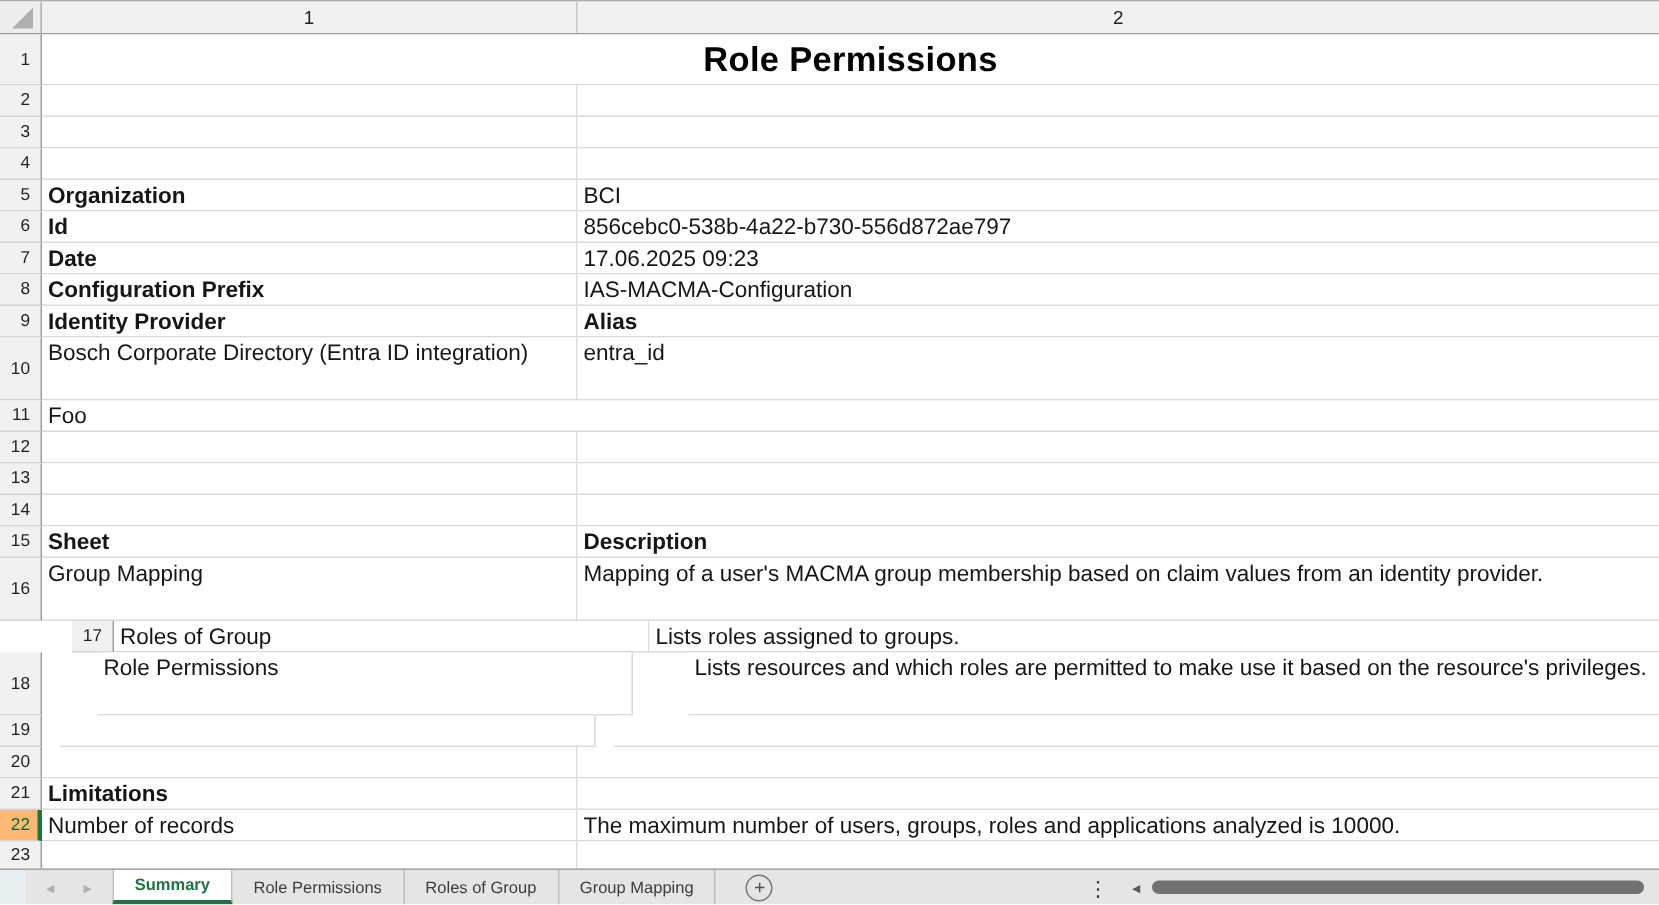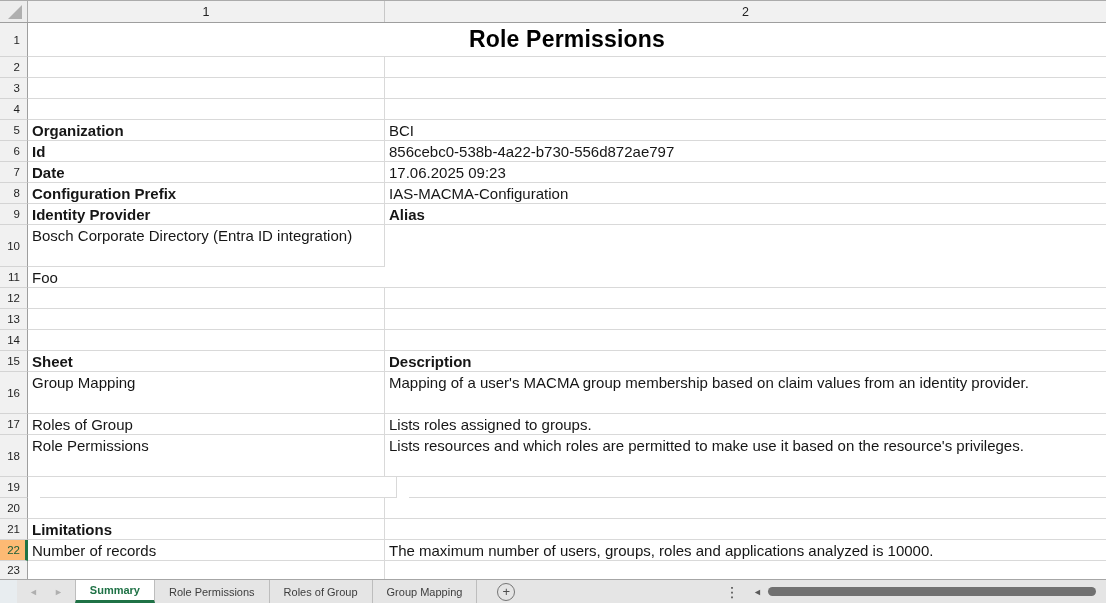--- a/index.html
+++ b/index.html
@@ -165,20 +165,23 @@
           <span class="ct">Alias</span>
         </div>
       </div>
       <div class="row" style="height: 42px;">
         <div class="rn">
           <span>10</span>
         </div>
         <div class="cell c1">
           <span class="ct">Bosch Corporate Directory (Entra ID integration)</span>
         </div>
+        <div class="cell c2">
+          <span class="ct">entra_id</span>
+        </div>
       </div>
       <div class="row" style="height: 21px;">
         <div class="rn">
           <span>11</span>
         </div>
         <div class="cell c2">
           <span class="ct">Foo</span>
         </div>
       </div>
       <div class="row" style="height: 21px;">
@@ -229,32 +232,32 @@
         <div class="rn">
           <span>16</span>
         </div>
         <div class="cell c1">
           <span class="ct">Group Mapping</span>
         </div>
         <div class="cell c2">
           <span class="ct">Mapping of a user's MACMA group membership based on claim values from an identity provider.</span>
         </div>
       </div>
-      <div class="row" style="height: 21px;">
+      <div class="row" style="height: 21px; padding-left: 48px;">
         <div class="rn">
           <span>17</span>
         </div>
         <div class="cell c1">
           <span class="ct">Roles of Group</span>
         </div>
         <div class="cell c2">
           <span class="ct">Lists roles assigned to groups.</span>
         </div>
       </div>
-      <div class="row" style="height: 42px;">
+      <div class="row" style="height: 42px; gap: 37px;">
         <div class="rn">
           <span>18</span>
         </div>
         <div class="cell c1">
           <span class="ct">Role Permissions</span>
         </div>
         <div class="cell c2">
           <span class="ct">Lists resources and which roles are permitted to make use it based on the resource's privileges.</span>
         </div>
       </div>

